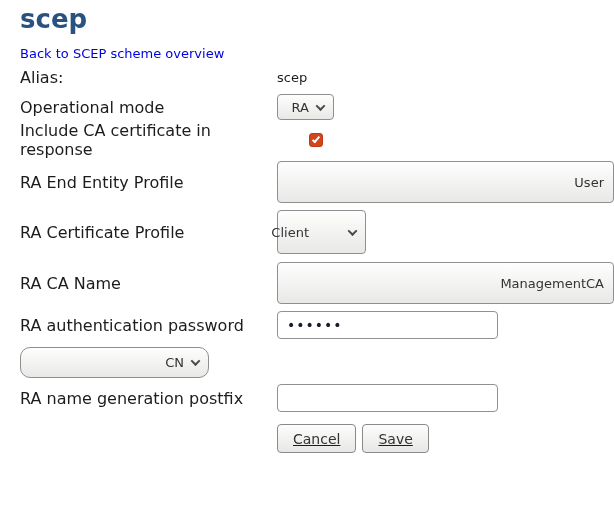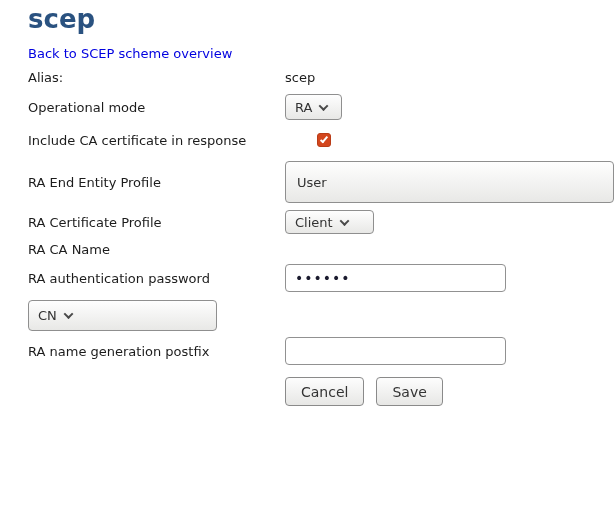--- a/index.html
+++ b/index.html
@@ -4,21 +4,21 @@
 <style>
   * { box-sizing: border-box; }
   html, body { margin: 0; padding: 0; }
   body {
     width: 614px; height: 514px;
     overflow: hidden;
     background: #ffffff;
     font-family: "DejaVu Sans", "Liberation Sans", sans-serif;
     color: #1c1c1c;
   }
-  .page { padding: 4px 0 0 28px; }
+  .page { padding: 4px 0 0 20px; }
 
   h1.title {
     margin: 0 0 9px 0;
     font-size: 26px;
     line-height: 30px;
     font-weight: bold;
     color: #2a5280;
   }
   .back-link {
     display: inline-block;
@@ -29,47 +29,47 @@
     margin-bottom: 6px;
     cursor: pointer;
   }
 
   .row {
     display: flex;
     align-items: center;
   }
   .row .label {
     flex: 0 0 257px;
-    font-size: 13px;
+    font-size: 16px;
     color: #1c1c1c;
   }
   .mb6  { margin-bottom: 6px; }
   .mb7  { margin-bottom: 7px; }
   .mb8  { margin-bottom: 8px; }
   .mb12 { margin-bottom: 12px; margin-top: 6px; }
   .mb13 { margin-bottom: 13px; gap: 32px; }
 
   .static-value { font-size: 13px; }
 
   
   .sel {
     display: flex;
     align-items: center;
-    justify-content: flex-start;
+    justify-content: flex-end;
     background: linear-gradient(#fefefe, #e8e8e6);
     border: 1px solid #8f8f8f;
     border-radius: 4px;
     font-size: 13px;
     color: #333;
     padding: 0 9px;
     cursor: pointer;
   }
   .sel-sm   { width: 57px;  height: 26px; }
-  .sel-med  { width: 89px;  height: 24px; }
-  .sel-lg   { width: 189px; height: 31px; }
+  .sel-med  { width: 89px;  height: 44px; gap: 32px; }
+  .sel-lg   { width: 189px; height: 31px; border-radius: 10px; }
   .sel-wide { width: 360px; height: 42px; padding-left: 11px; }
   .chev {
     width: 7px; height: 7px;
     border-right: 2px solid #4a4a4a;
     border-bottom: 2px solid #4a4a4a;
     transform: rotate(45deg) translate(-1px,-1px);
     flex: 0 0 auto;
     margin-left: 8px;
   }
 
@@ -99,21 +99,21 @@
   .checkbox .check-mark {
     position: absolute;
     left: 4px; top: 1px;
     width: 4px; height: 8px;
     border-right: 2px solid #ffffff;
     border-bottom: 2px solid #ffffff;
     transform: rotate(40deg);
   }
 
   
-  .btn-row { display: flex; gap: 12px; margin-left: 257px; }
+  .btn-row { display: flex; gap: 6px; margin-left: 257px; text-decoration: underline; }
   .btn {
     height: 29px;
     padding: 0 15px;
     display: inline-flex;
     align-items: center;
     background: linear-gradient(#fdfdfd, #e7e7e5);
     border: 1px solid #8a8a8a;
     border-radius: 4px;
     font-size: 14px;
     color: #333;
@@ -160,20 +160,23 @@
   <div class="row mb8">
     <span class="label">RA Certificate Profile</span>
     <div class="sel sel-med">
       <span>Client</span>
       <span class="chev"></span>
     </div>
   </div>
 
   <div class="row mb7">
     <span class="label">RA CA Name</span>
+    <div class="sel sel-wide">
+      <span>ManagementCA</span>
+    </div>
   </div>
 
   <div class="row mb8">
     <span class="label">RA authentication password</span>
     <div class="tinput password">
       <span>••••••</span>
     </div>
   </div>
 
 

